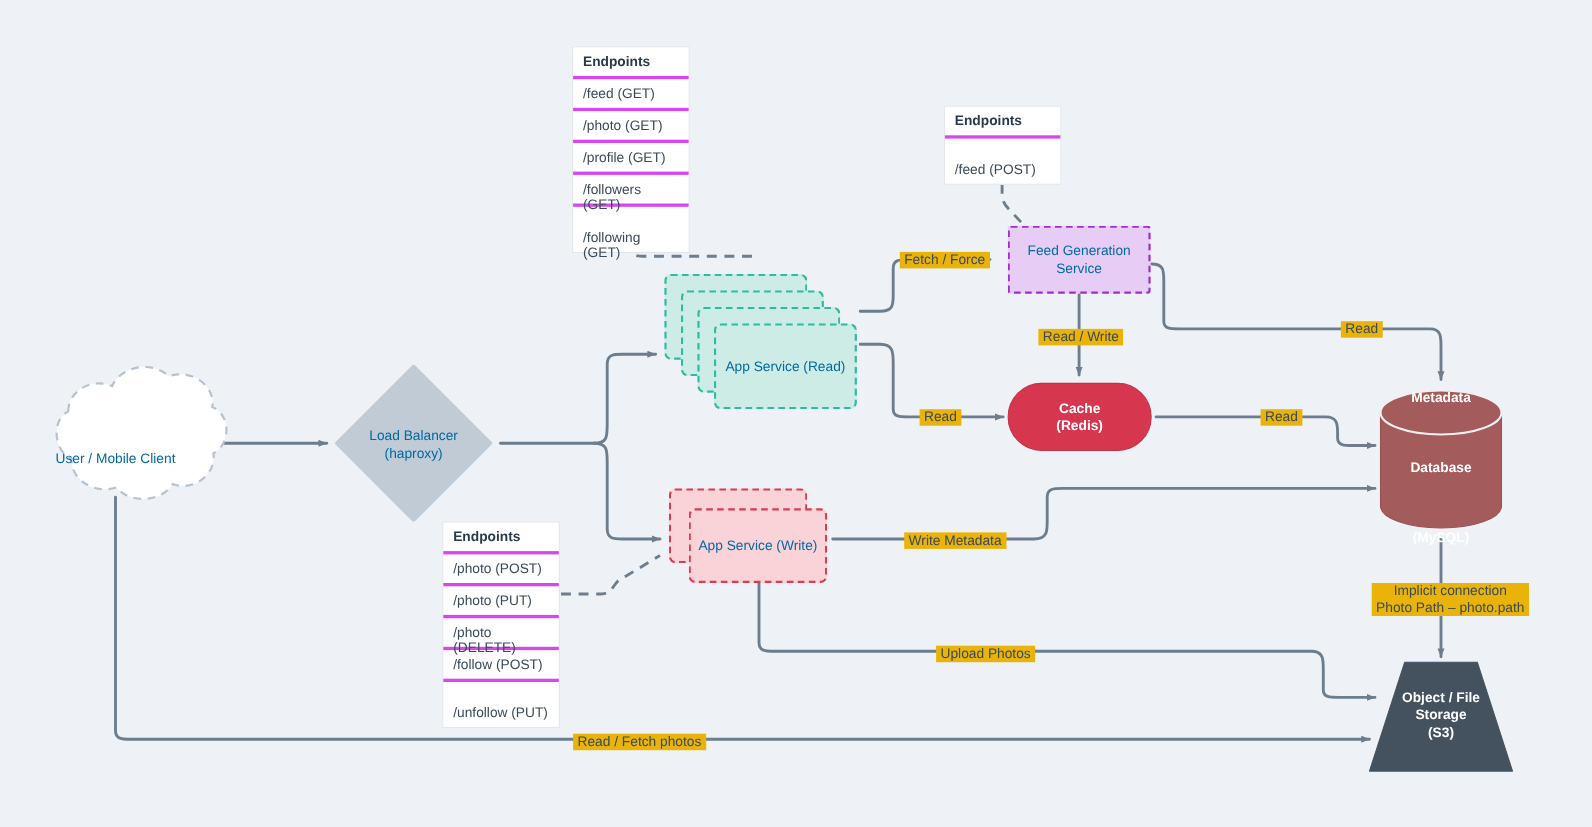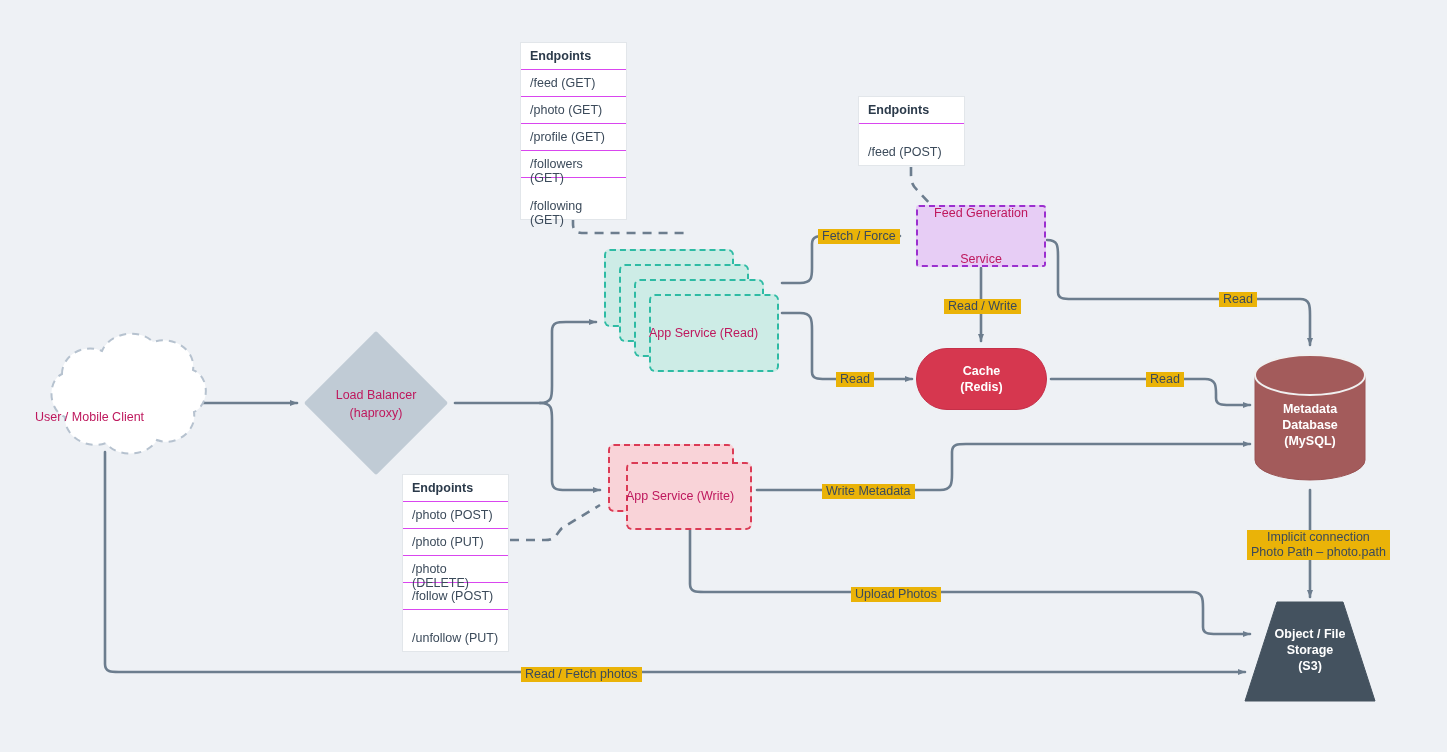--- a/index.html
+++ b/index.html
@@ -40,21 +40,21 @@
   .ep-table {
     position: absolute;
     background: #ffffff;
     border: 1px solid #e2e6ea;
     box-shadow: 0 0 0 0 transparent;
   }
   .ep-row {
     padding: 6px 9px;
     font-size: 12.5px;
     color: #3b4a5a;
-    border-bottom: 1px solid #d946ef;
+    border-bottom: 3px solid #d946ef;
     height: 14px;
     line-height: 14px;
     box-sizing: content-box;
   }
   .ep-row:last-child { border-bottom: none; margin-top: 15px; }
   .ep-head {
     font-weight: bold;
     color: #2b3a4a;
   }
 
@@ -101,21 +101,21 @@
   }
 
   .lb-diamond {
     position: absolute;
     background: #c0cbd5;
     transform: rotate(45deg);
     border-radius: 2px;
   }
 
   .white-text { color: #ffffff; font-weight: bold; }
-  .dark-text  { color: #be185d; justify-content: space-between; }
+  .dark-text  { color: #0369a1; }
 </style>
 </head>
 <body>
 
 <div id="canvas">
 
   <svg class="edges" viewBox="0 0 1447 752">
     <defs>
       <marker id="arrow" markerWidth="9" markerHeight="9" refX="7.5" refY="3.2" orient="auto" markerUnits="userSpaceOnUse">
         <path d="M0,0 L8,3.2 L0,6.4 z" fill="#6c7d8e"></path>
@@ -209,21 +209,21 @@
     <span>Feed Generation</span>
     <span>Service</span>
   </div>
 
   <div class="cache-box" style="left:916px; top:348px; width:131px; height:62px;"></div>
   <div class="node-label white-text" style="left:916px; top:348px; width:131px; height:62px; flex-direction:column;">
     <span>Cache</span>
     <span>(Redis)</span>
   </div>
 
-  <div class="node-label white-text" style="left:1255px; top:395px; width:110px; height:60px; flex-direction:column;">
+  <div class="node-label white-text" style="left:1255px; top:395px; width:110px; height:60px; flex-direction:column;gap:48px;">
     <span>Metadata</span>
     <span>Database</span>
     <span>(MySQL)</span>
   </div>
 
   <div class="node-label white-text" style="left:1250px; top:620px; width:120px; height:60px; flex-direction:column;">
     <span>Object / File</span>
     <span>Storage</span>
     <span>(S3)</span>
   </div>

